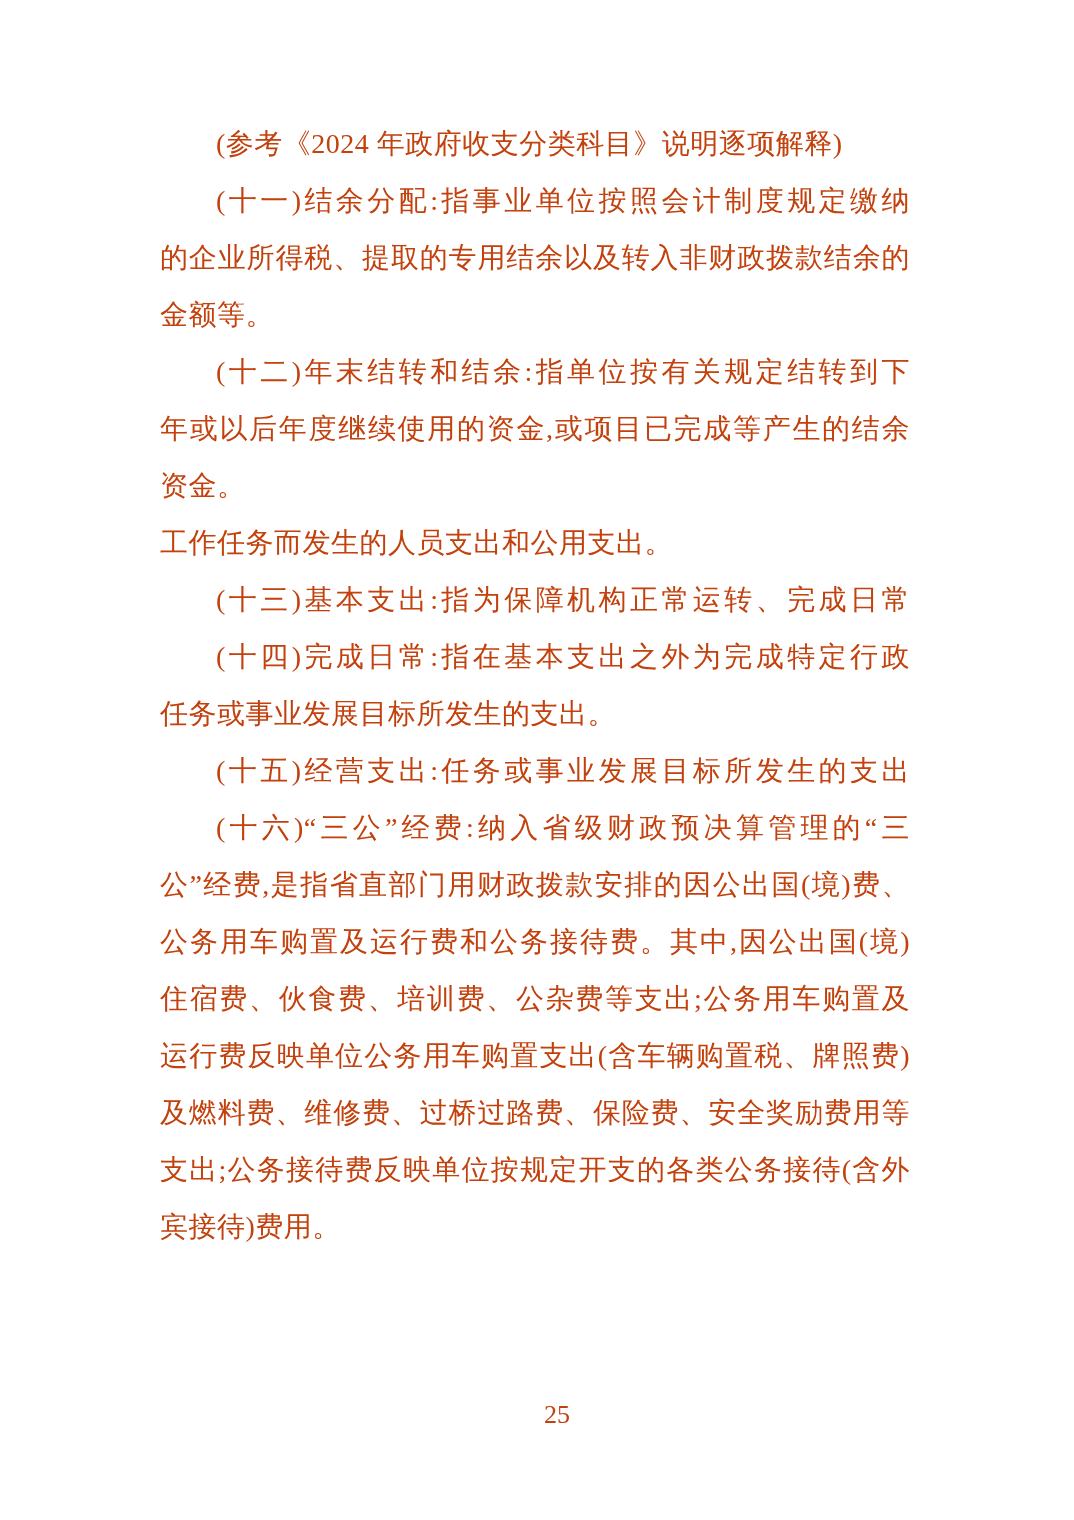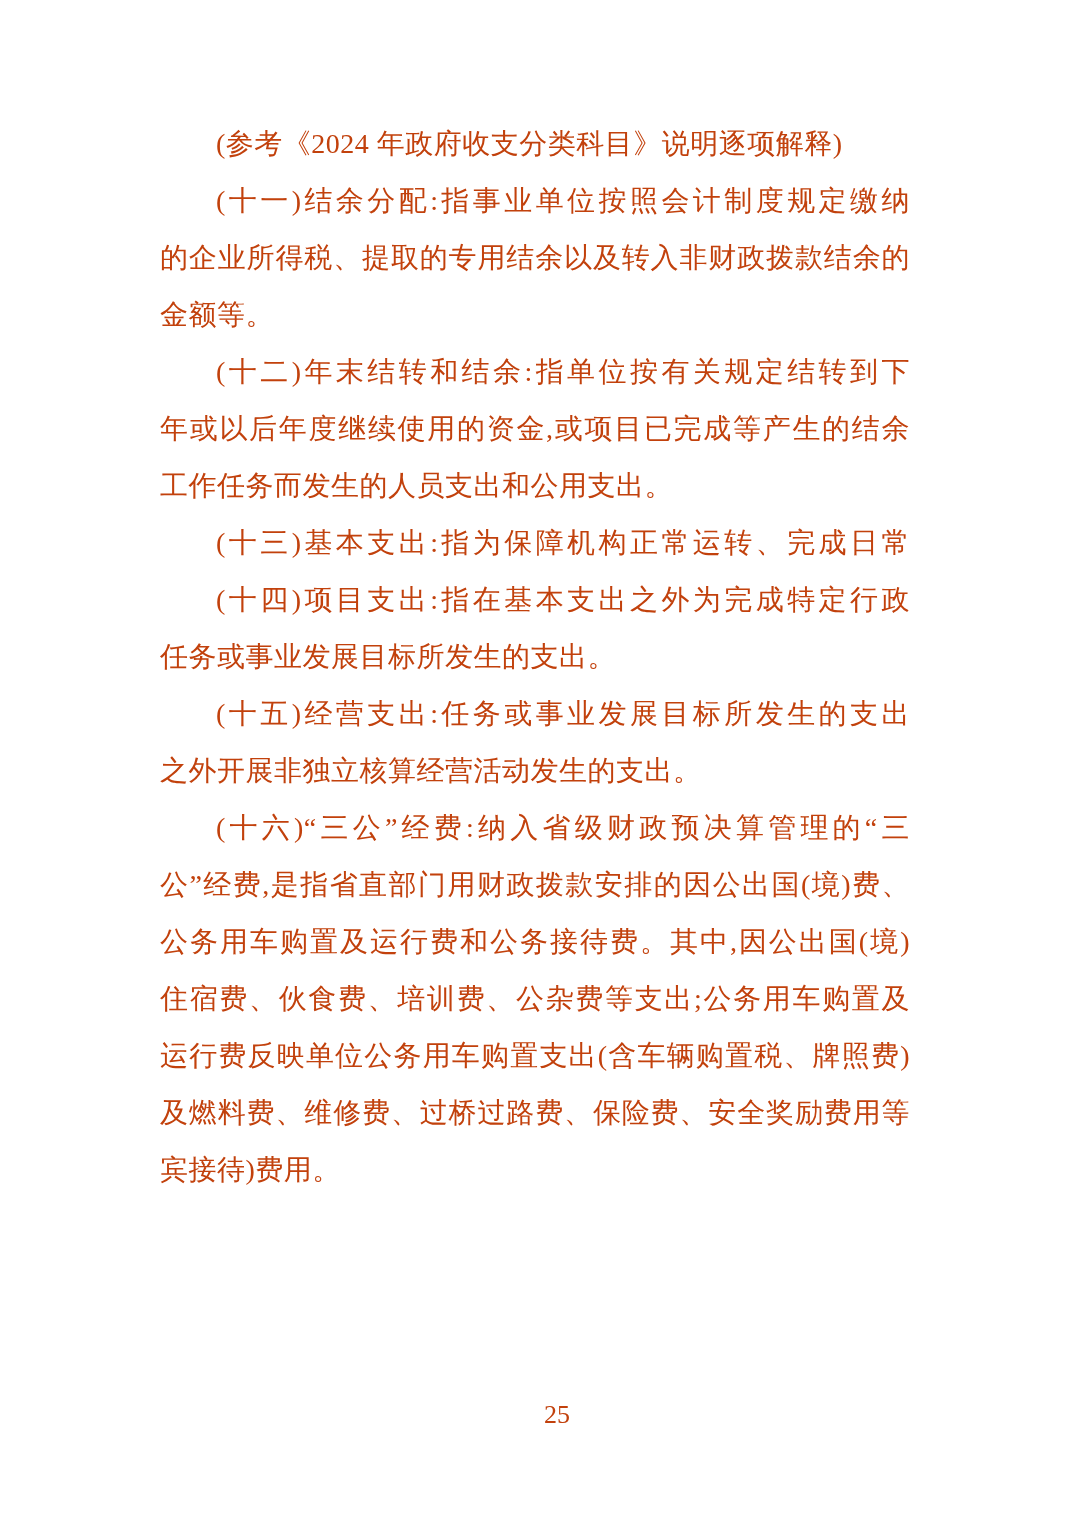--- a/index.html
+++ b/index.html
@@ -51,28 +51,29 @@
 <body>
 
 <div class="page">
   <div class="text-block">
     <div class="line indent short">(参考《2024 年政府收支分类科目》说明逐项解释)</div>
     <div class="line indent">(十一)结余分配:指事业单位按照会计制度规定缴纳</div>
     <div class="line">的企业所得税、提取的专用结余以及转入非财政拨款结余的</div>
     <div class="line short">金额等。</div>
     <div class="line indent">(十二)年末结转和结余:指单位按有关规定结转到下</div>
     <div class="line">年或以后年度继续使用的资金,或项目已完成等产生的结余</div>
+    <div class="line short">资金。</div>
     <div class="line short">工作任务而发生的人员支出和公用支出。</div>
     <div class="line indent">(十三)基本支出:指为保障机构正常运转、完成日常</div>
-    <div class="line indent">(十四)项目支出:指在基本支出之外为完成特定行政</div>
+    <div class="line indent">(十四)完成日常:指在基本支出之外为完成特定行政</div>
     <div class="line short">任务或事业发展目标所发生的支出。</div>
     <div class="line indent">(十五)经营支出:任务或事业发展目标所发生的支出</div>
-    <div class="line short">之外开展非独立核算经营活动发生的支出。</div>
     <div class="line indent">(十六)“三公”经费:纳入省级财政预决算管理的“三</div>
     <div class="line">公”经费,是指省直部门用财政拨款安排的因公出国(境)费、</div>
     <div class="line">公务用车购置及运行费和公务接待费。其中,因公出国(境)</div>
     <div class="line">住宿费、伙食费、培训费、公杂费等支出;公务用车购置及</div>
     <div class="line">运行费反映单位公务用车购置支出(含车辆购置税、牌照费)</div>
     <div class="line">及燃料费、维修费、过桥过路费、保险费、安全奖励费用等</div>
+    <div class="line">支出;公务接待费反映单位按规定开支的各类公务接待(含外</div>
     <div class="line short">宾接待)费用。</div>
   </div>
   <div class="page-number">25</div>
 </div>
 
 </body></html>

